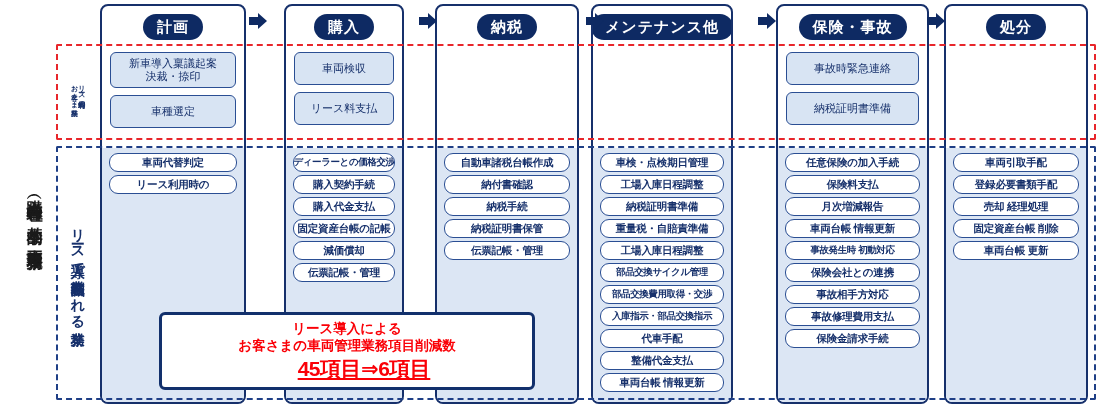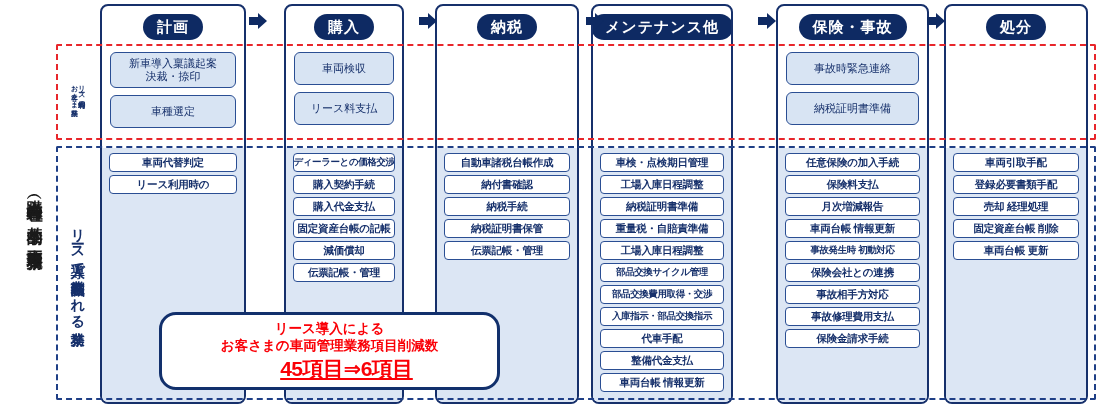--- a/index.html
+++ b/index.html
@@ -175,21 +175,21 @@
   }
   .task-top.tall {
     height: 36px;
   }
 
   .task {
     box-sizing: border-box;
     height: 19px;
     margin-bottom: 3px;
     border: 1.4px solid #2a4e93;
-    border-radius: 4px;
+    border-radius: 9px;
     background: #ffffff;
     color: #16306b;
     font-size: 10.5px;
     font-weight: 700;
     display: flex;
     align-items: center;
     justify-content: center;
     text-align: center;
     letter-spacing: -0.2px;
     white-space: nowrap;
@@ -222,25 +222,25 @@
     border-top: 8px solid transparent;
     border-bottom: 8px solid transparent;
     border-left: 9px solid #0e2a63;
   }
 
   
   .callout {
     position: absolute;
     left: 159px;
     top: 312px;
-    width: 341px;
+    width: 376px;
     height: 78px;
     box-sizing: border-box;
     border: 3px solid #12306c;
-    border-radius: 17px;
+    border-radius: 6px;
     background: #ffffff;
     z-index: 9;
     display: flex;
     flex-direction: column;
     align-items: center;
     justify-content: center;
     color: #fa0007;
     font-weight: 700;
   }
   .callout .l1 { font-size: 13.5px; line-height: 1.25; }

